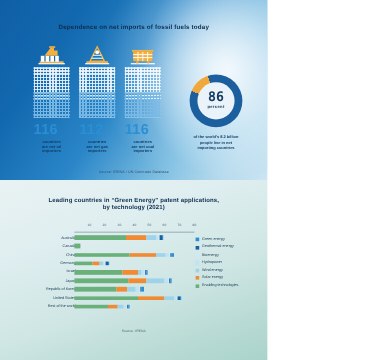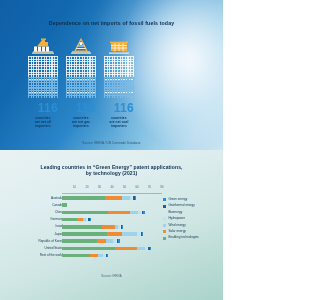--- a/index.html
+++ b/index.html
@@ -50,21 +50,21 @@
   }
   .grid .lower {
     position:absolute; left:0; bottom:0; width:30px; height:21px;
     background-image:
       repeating-linear-gradient(to right, rgba(120,185,230,0.95) 0 1.1px, rgba(120,185,230,0) 1.1px 2.6px),
       repeating-linear-gradient(to bottom, rgba(120,185,230,0.95) 0 1.1px, rgba(120,185,230,0) 1.1px 2.6px);
     mix-blend-mode:normal;
   }
 
   .bignum {
-    margin-top:4px; text-align:right;
+    margin-top:4px; text-align:left;
     font-size:12px; font-weight:bold; color:#2a8fd4;
     letter-spacing:0.3px; line-height:12px;
   }
   .cap {
     margin-top:2px; text-align:center;
     font-size:3.3px; font-weight:bold; color:#0d3a63;
     line-height:4.2px; letter-spacing:0.05px;
   }
 
   
@@ -206,20 +206,27 @@
         </div>
         <div class="grid">
             <div class="lower"></div>
           </div>
         <div class="bignum">116</div>
         <div class="cap">countries<br>are net coal<br>importers</div>
       </div>
 
     </div>
 
+    <div class="donut-wrap">
+      <div class="donut">
+        <div class="donut-val">86</div>
+        <div class="donut-unit">percent</div>
+      </div>
+      <div class="donut-note">of the world's 8.2 billion<br>people live in net<br>importing countries</div>
+    </div>
 
     <div class="src-top">Source: IRENA / UN Comtrade Database</div>
   </div>
 
   <div class="panel-bot">
     <div class="title-bot">
       <span>Leading countries in “Green Energy” patent applications,</span><br>
       <span>by technology (2021)</span>
     </div>
 

